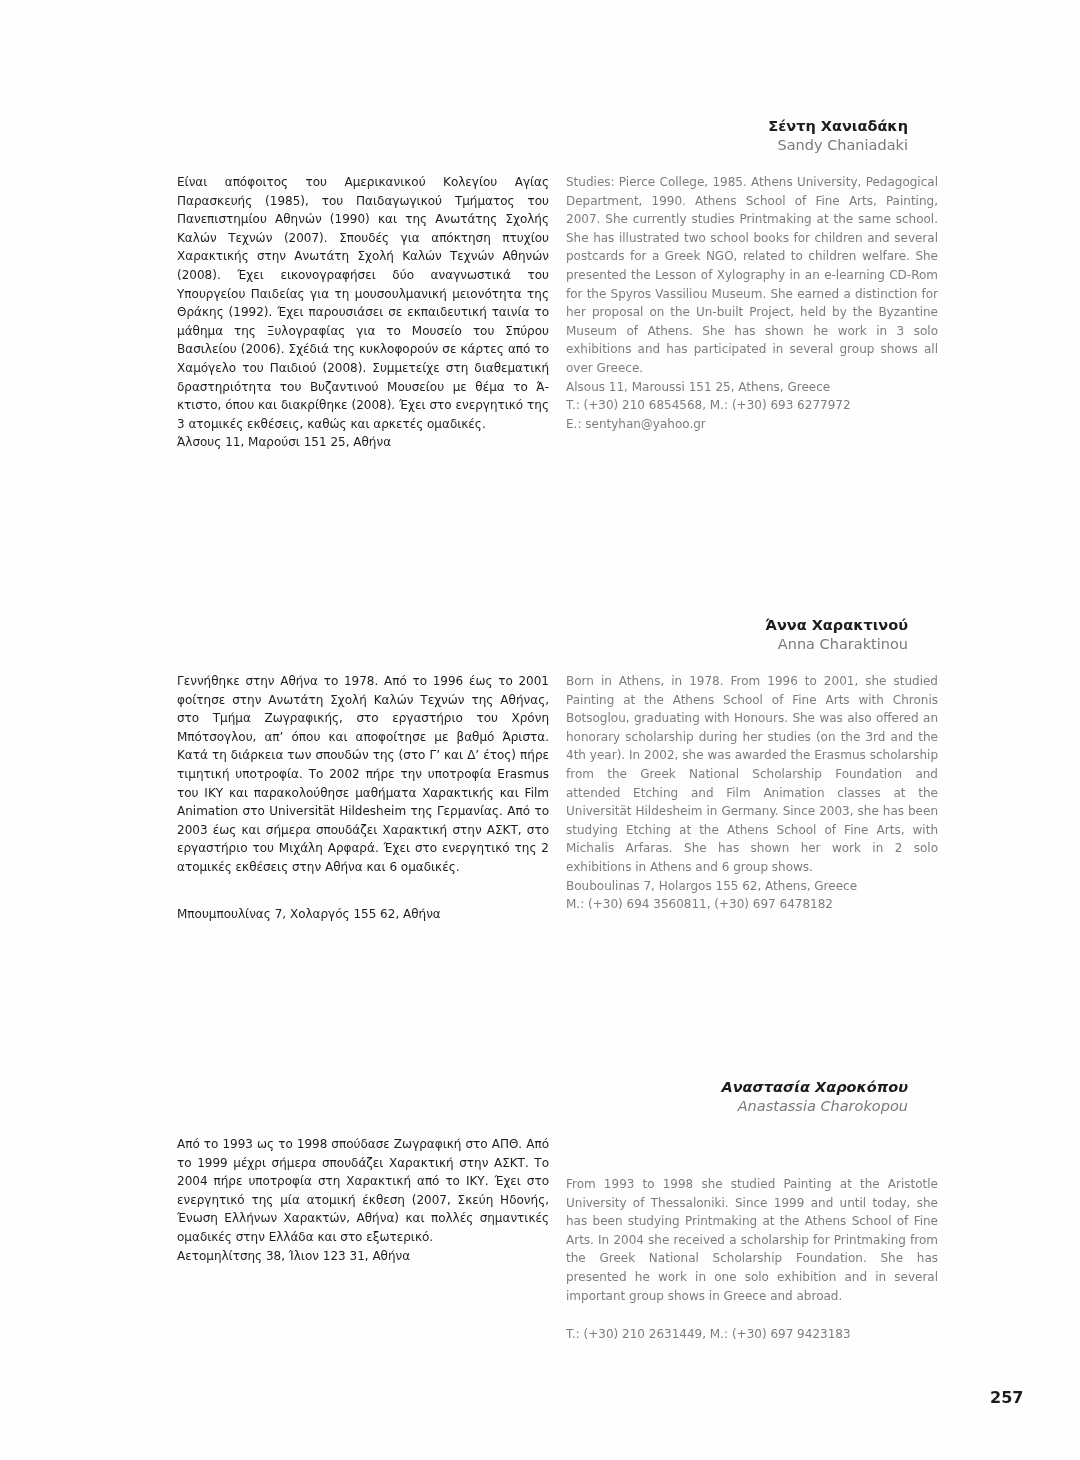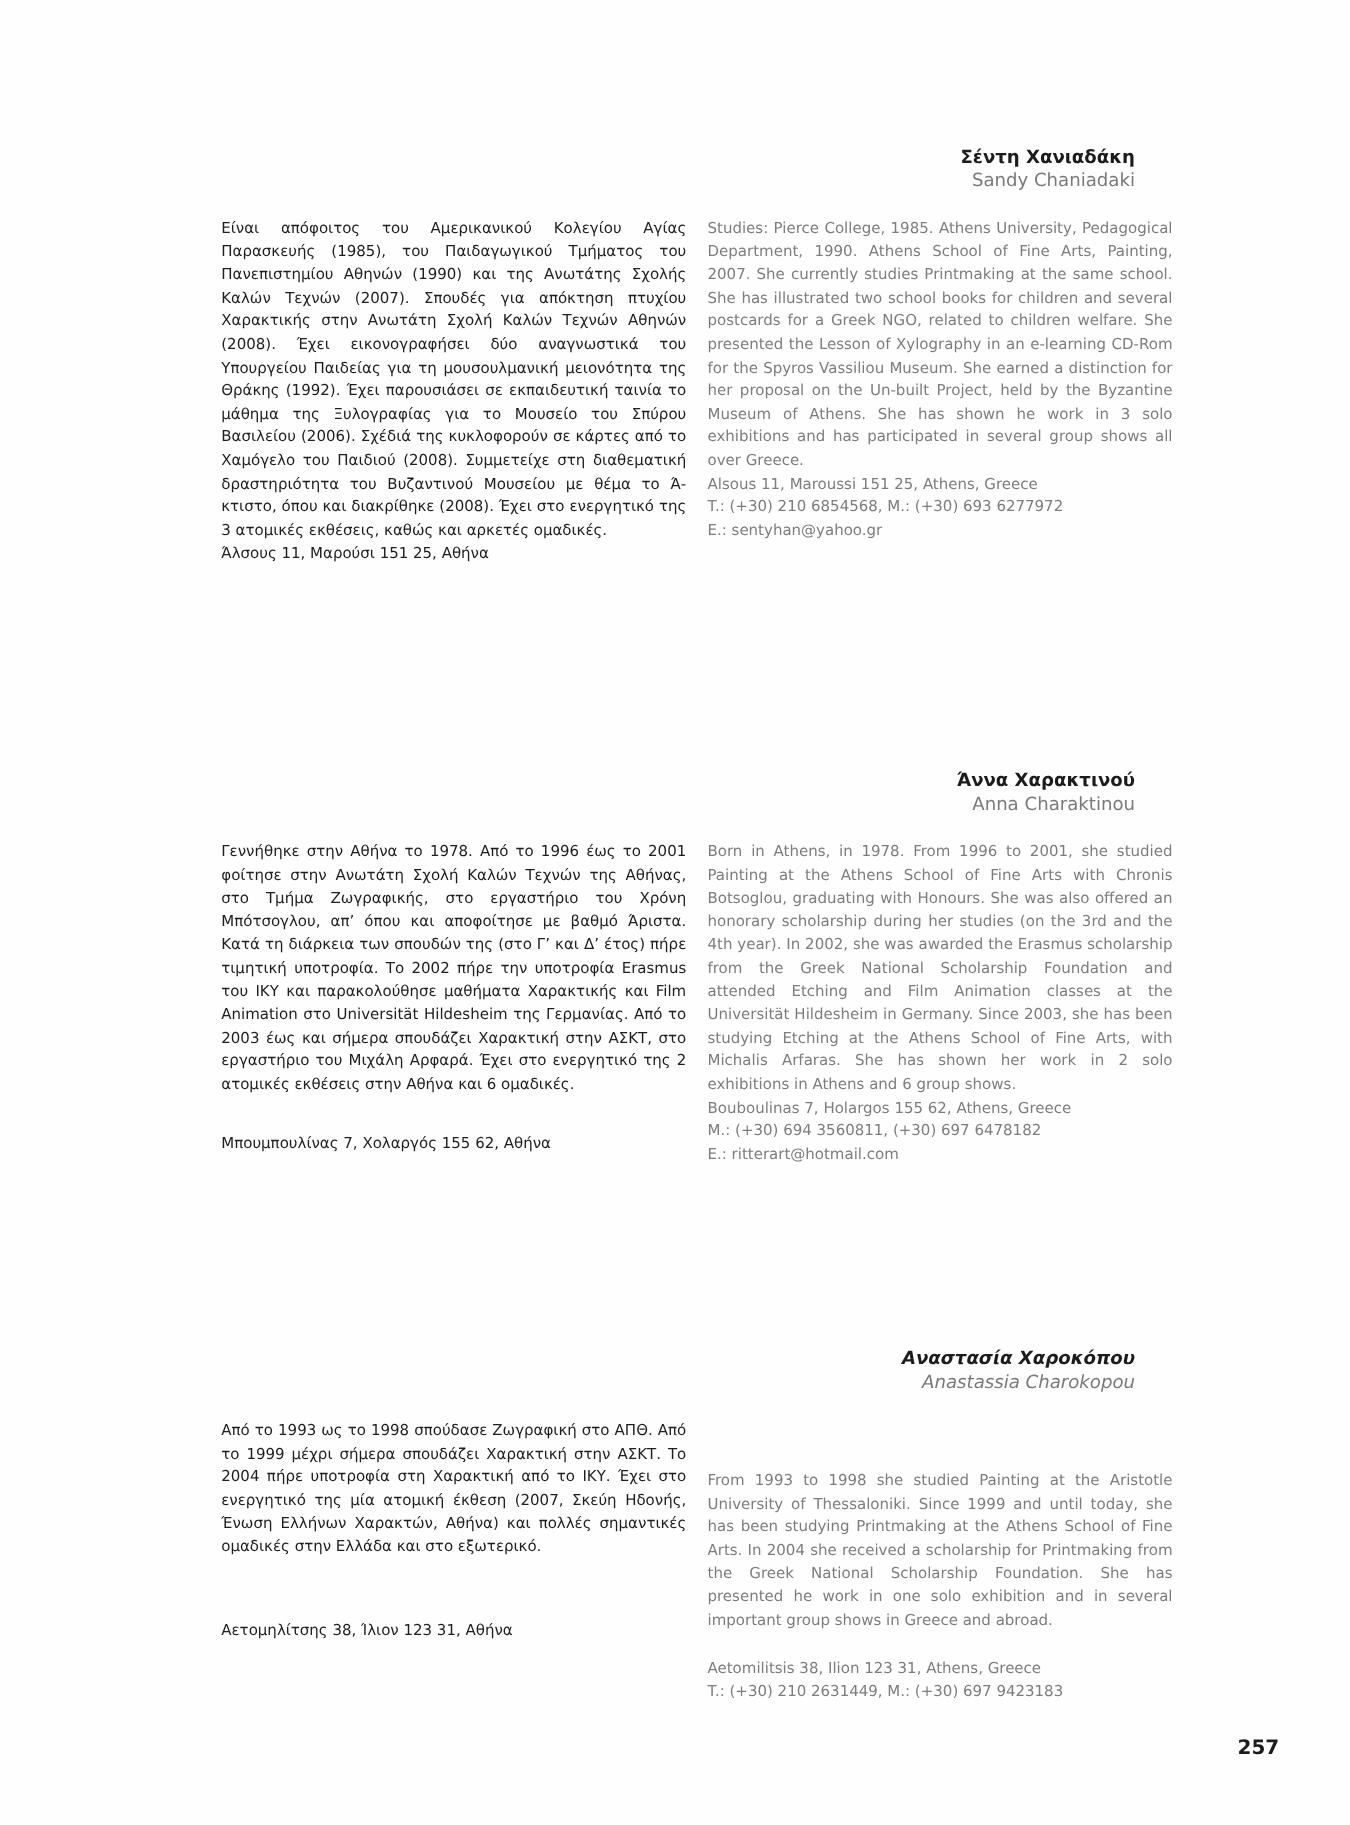--- a/index.html
+++ b/index.html
@@ -61,37 +61,35 @@
     </div>
     <div class="col col-gr" style="top:672px;">
       <p>Γεννήθηκε στην Αθήνα το 1978. Από το 1996 έως το 2001 φοίτησε στην Ανωτάτη Σχολή Καλών Τεχνών της Αθήνας, στο Τμήμα Ζωγραφικής, στο εργαστήριο του Χρόνη Μπότσογλου, απ’ όπου και αποφοίτησε με βαθμό Άριστα. Κατά τη διάρκεια των σπουδών της (στο Γ’ και Δ’ έτος) πήρε τιμητική υποτροφία. Το 2002 πήρε την υποτροφία Erasmus του ΙΚΥ και παρακολούθησε μαθήματα Χαρακτικής και Film Animation στο Universität Hildesheim της Γερμανίας. Από το 2003 έως και σήμερα σπουδάζει Χαρακτική στην ΑΣΚΤ, στο εργαστήριο του Μιχάλη Αρφαρά. Έχει στο ενεργητικό της 2 ατομικές εκθέσεις στην Αθήνα και 6 ομαδικές.</p>
       <p class="addr-gr" style="margin-top:28px;">Μπουμπουλίνας 7, Χολαργός 155 62, Αθήνα</p>
     </div>
     <div class="col col-en" style="top:672px;">
       <p>Born in Athens, in 1978. From 1996 to 2001, she studied Painting at the Athens School of Fine Arts with Chronis Botsoglou, graduating with Honours. She was also offered an honorary scholarship during her studies (on the 3rd and the 4th year). In 2002, she was awarded the Erasmus scholarship from the Greek National Scholarship Foundation and attended Etching and Film Animation classes at the Universität Hildesheim in Germany. Since 2003, she has been studying Etching at the Athens School of Fine Arts, with Michalis Arfaras. She has shown her work in 2 solo exhibitions in Athens and 6 group shows.</p>
       <div class="addr-en">
         <div>Bouboulinas 7, Holargos 155 62, Athens, Greece</div>
         <div>M.: (+30) 694 3560811, (+30) 697 6478182</div>
-        <div>E.: ritterart@hotmail.com</div>
       </div>
     </div>
   </div>
 
   <div class="entry">
     <div class="names" style="top:1078px;font-style:italic;">
       <div class="name-gr">Αναστασία Χαροκόπου</div>
       <div class="name-en">Anastassia Charokopou</div>
     </div>
     <div class="col col-gr" style="top:1135px;">
       <p>Από το 1993 ως το 1998 σπούδασε Ζωγραφική στο ΑΠΘ. Από το 1999 μέχρι σήμερα σπουδάζει Χαρακτική στην ΑΣΚΤ. Το 2004 πήρε υποτροφία στη Χαρακτική από το ΙΚΥ. Έχει στο ενεργητικό της μία ατομική έκθεση (2007, Σκεύη Ηδονής, Ένωση Ελλήνων Χαρακτών, Αθήνα) και πολλές σημαντικές ομαδικές στην Ελλάδα και στο εξωτερικό.</p>
-      <p class="addr-gr" style="margin-top:48px;">Αετομηλίτσης 38, Ίλιον 123 31, Αθήνα</p>
+      <p class="addr-gr" style="">Αετομηλίτσης 38, Ίλιον 123 31, Αθήνα</p>
     </div>
     <div class="col col-en" style="top:1135px;margin-top:40px;">
       <p>From 1993 to 1998 she studied Painting at the Aristotle University of Thessaloniki. Since 1999 and until today, she has been studying Printmaking at the Athens School of Fine Arts. In 2004 she received a scholarship for Printmaking from the Greek National Scholarship Foundation. She has presented he work in one solo exhibition and in several important group shows in Greece and abroad.</p>
       <div class="addr-en" style="margin-top:20px;">
-        <div>Aetomilitsis 38, Ilion 123 31, Athens, Greece</div>
         <div>T.: (+30) 210 2631449, M.: (+30) 697 9423183</div>
       </div>
     </div>
   </div>
 
   <div class="page-num">257</div>
 </div>
 
 </body></html>

